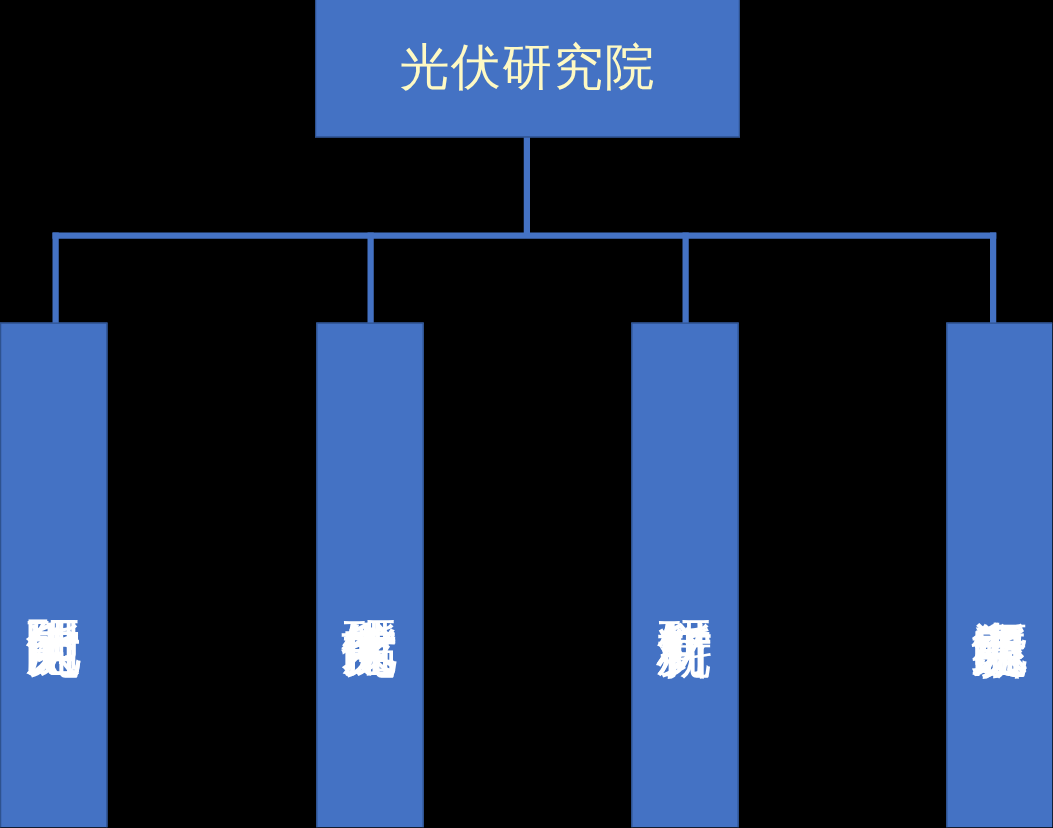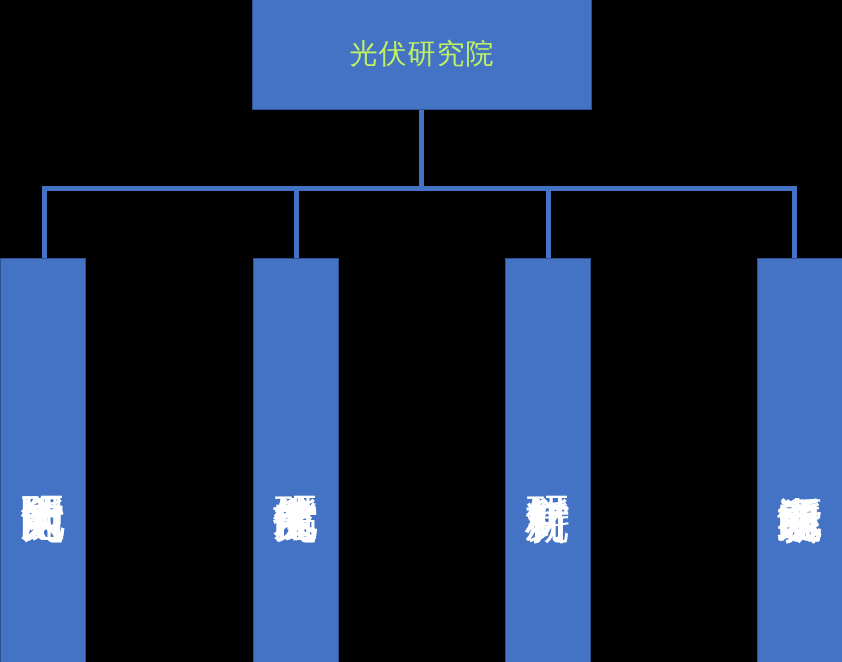--- a/index.html
+++ b/index.html
@@ -33,22 +33,22 @@
   .root-node {
     left: 252px;
     top: -2px;
     width: 340px;
     height: 112px;
     display: flex;
     align-items: center;
     justify-content: center;
   }
   .root-label {
-    color: #bef264;
-    font-size: 28px;
+    color: #fef9c3;
+    font-size: 40px;
     line-height: 1.1;
     letter-spacing: 1px;
     white-space: nowrap;
   }
 
   .child-node {
     top: 258px;
     width: 86px;
     height: 406px;
     display: flex;

